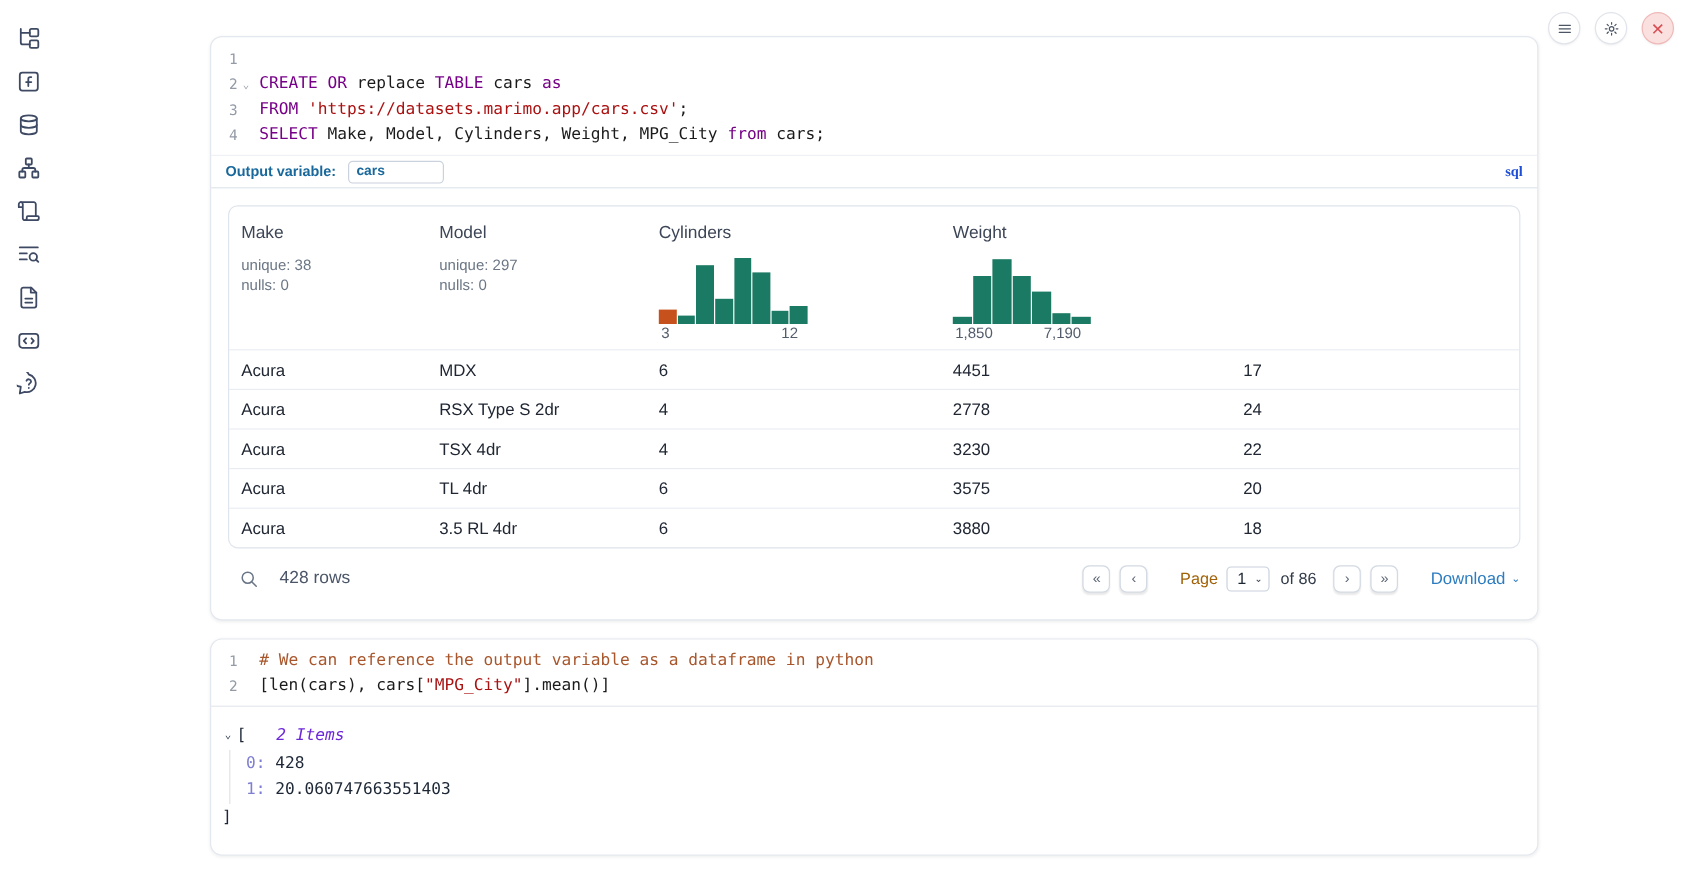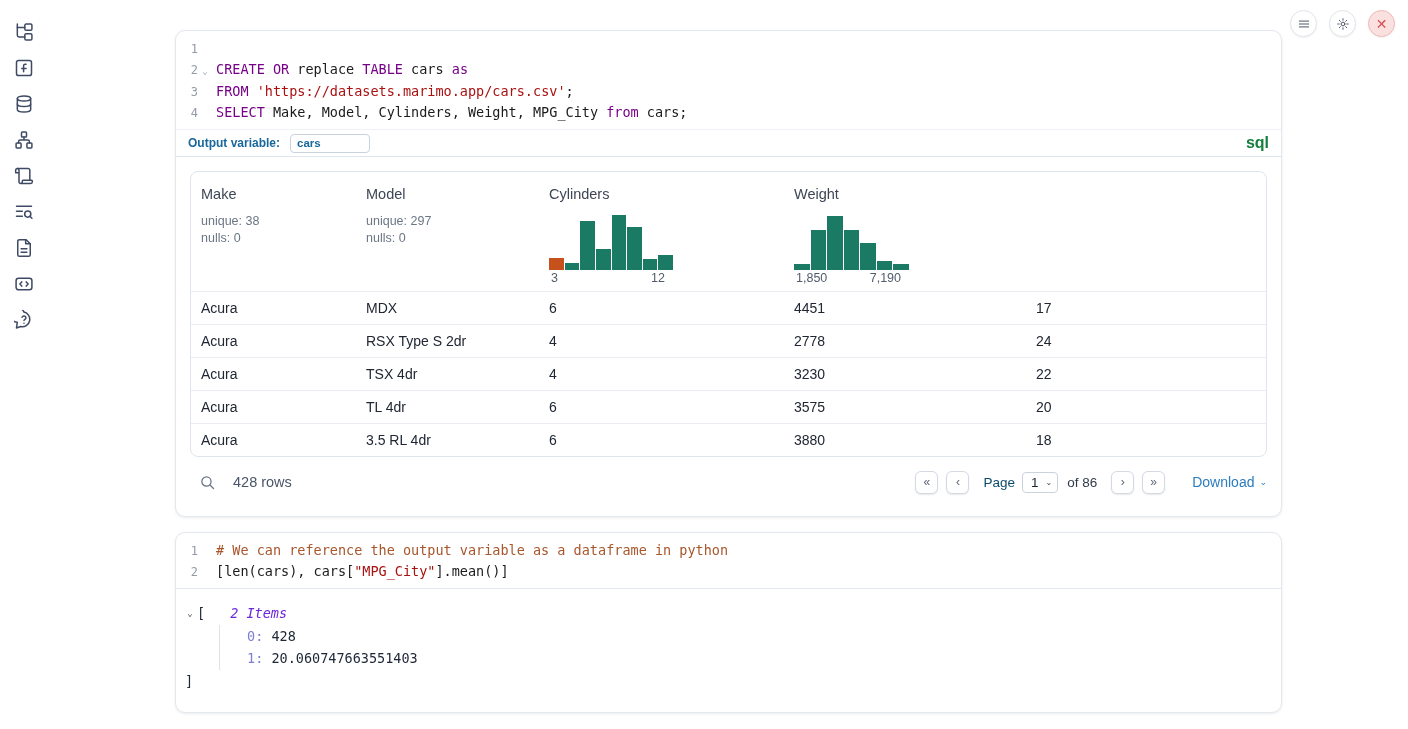--- a/index.html
+++ b/index.html
@@ -41,21 +41,21 @@
   .tk-str { color:#aa1111; }
 
   
   .outvar-row { height:28px; border-top:1px solid #eef1f5; border-bottom:1px solid #dfe5ec;
     display:flex; align-items:center; padding:0 12px; gap:10px; }
   .outvar-label { font-size:12px; font-weight:bold; color:#19689c; }
   .outvar-input { width:80px; height:19px; border:1px solid #c9d2dd; border-radius:4px;
     font-family:"Liberation Sans",sans-serif; font-size:11.5px; font-weight:bold;
     color:#19689c; padding:0 6px; outline:none; }
   .outvar-spacer { flex:1; }
-  .lang-badge { font-size:16px; font-weight:bold; color:#15803d; }
+  .lang-badge { font-size:12px; font-weight:bold; color:#1d4ed8;font-family:Liberation Serif, serif; }
 
   
   .output-area { padding:14px 14px 0; }
   .dtable { border:1px solid #dfe5ec; border-radius:8px; overflow:hidden; }
   .thead { display:flex; padding:14px 0 6px; }
   .th { padding:0 10px; }
   .col0 { width:165px; flex:none; } .col1 { width:183px; flex:none; }
   .col2 { width:245px; flex:none; } .col3 { width:242px; flex:none; }
   .col4 { flex:1; }
   .th-title { font-size:14.5px; color:#3d4656; }
@@ -71,38 +71,38 @@
 
   
   .tfooter { display:flex; align-items:center; margin-top:9px; height:32px; }
   .search-icon { width:17px; height:17px; margin:0 17px 0 9px; }
   .search-icon svg { width:17px; height:17px; stroke:#6a7586; fill:none; stroke-width:1.8; stroke-linecap:round; }
   .rowcount { font-size:14.5px; color:#4a5568; }
   .foot-spacer { flex:1; }
   .pbtn { width:23px; height:23px; border:1px solid #d3dae3; border-radius:6px; background:#fff;
     box-shadow:0 1px 1.5px rgba(0,0,0,.09); color:#5b6575; font-size:12px;
     display:flex; align-items:center; justify-content:center; margin-left:8px; cursor:pointer; }
-  .page-label { margin-left:14px; font-size:13.5px; color:#0c4a6e; }
+  .page-label { margin-left:27px; font-size:13.5px; color:#a16207; }
   .pselect { margin-left:7px; height:21px; border:1px solid #c9d2dd; border-radius:4px;
     display:flex; align-items:center; gap:7px; padding:0 5px 0 8px;
     font-size:13.5px; color:#1d2633; cursor:pointer; }
   .pselect .chev { font-size:8px; color:#3a4556; }
   .page-total { margin-left:9px; margin-right:6px; font-size:13.5px; color:#323b49; }
   .download { margin-left:27px; display:flex; align-items:center; gap:5px;
     color:#2b7cc0; font-size:14px; cursor:pointer; }
   .download .chev { font-size:9px; }
 
   
   .py-divider { border-top:1px solid #e3e8ee; }
   .tree { padding:13px 14px 0 7px; font-family:"DejaVu Sans Mono", monospace;
     font-size:13.5px; line-height:22.5px; color:#1d2736; }
   .tree-head { display:flex; align-items:center; }
   .tree-chev { width:14px; font-size:9px; color:#2d3b4e; text-align:center; cursor:pointer; }
   .tree-items-label { font-style:italic; color:#6d28d9; margin-left:25px; }
-  .tree-entries { margin-left:36px; border-left:1px solid #dfe3e9; padding-left:27px; }
+  .tree-entries { margin-left:8px; border-left:1px solid #dfe3e9; padding-left:13px; }
   .tkey { color:#7e7ed2; }
   .tree-close { margin-left:2px; }
 </style>
 </head>
 <body>
 
 <div class="sidebar">
   <span class="side-icon">
     <svg viewBox="0 0 24 24">
         <rect x="13" y="2.5" width="8.5" height="7.5" rx="1.5"></rect>

